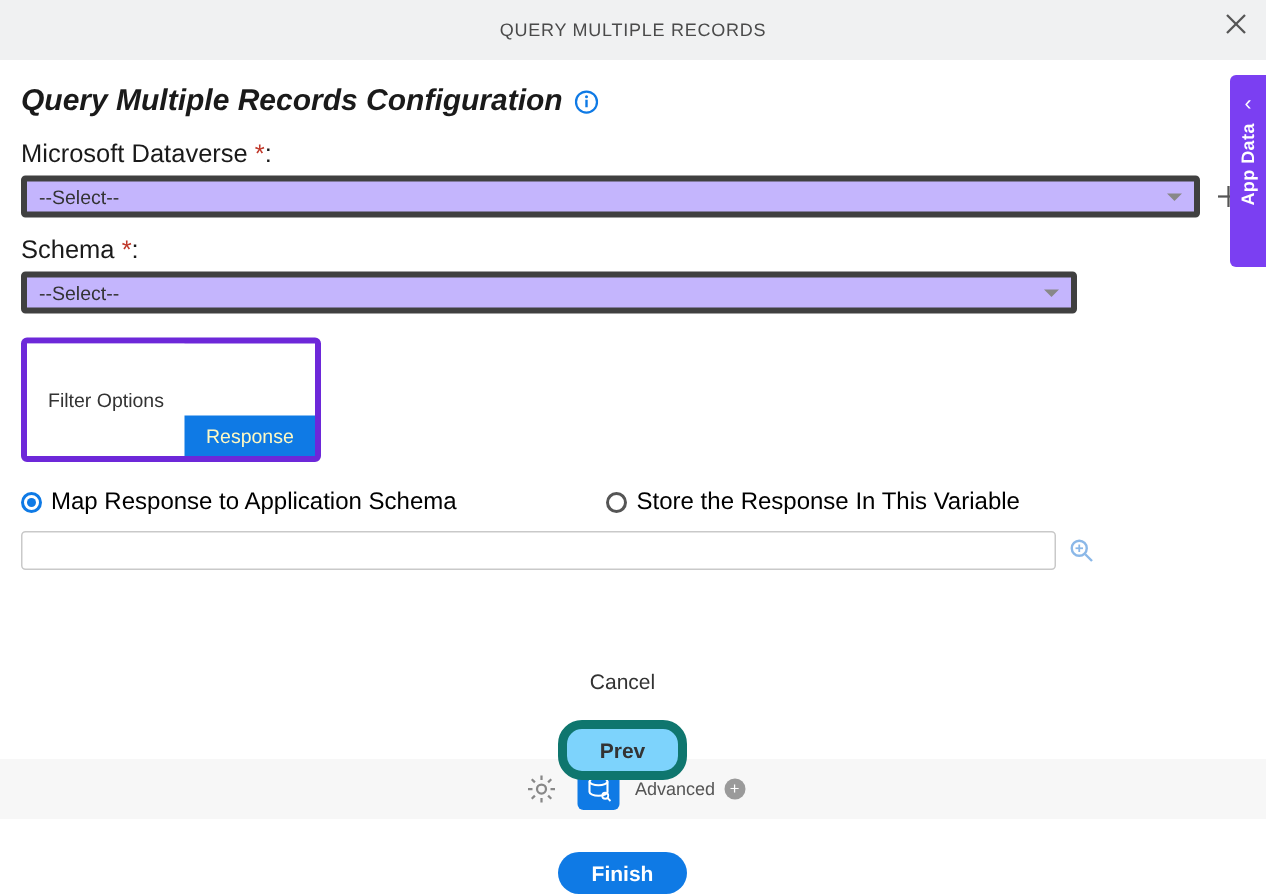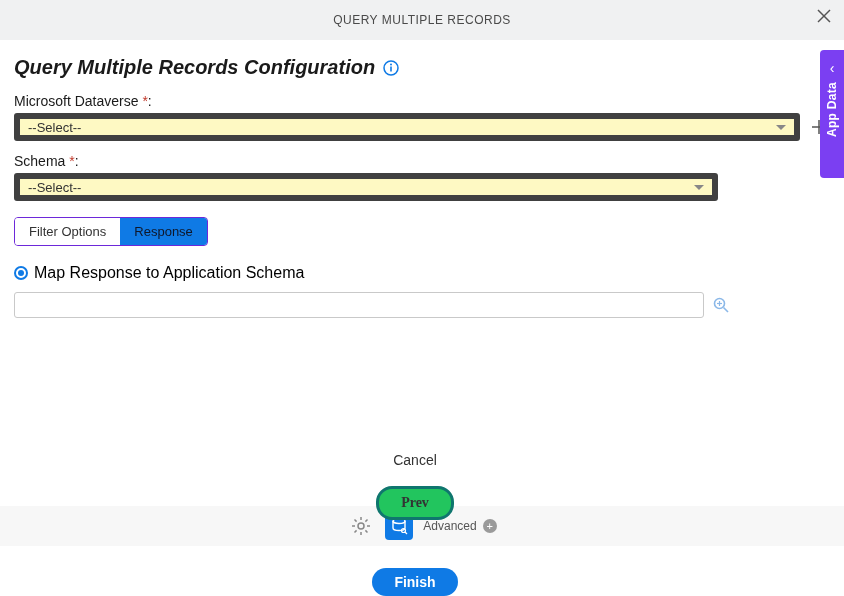--- a/index.html
+++ b/index.html
@@ -42,32 +42,32 @@
   }
   .page-title {
     font-size: 20px;
     font-weight: bold;
     color: #1a1a1a;
   }
   .info-icon {
     width: 16px; height: 16px;
   }
   .field-label {
-    font-size: 14px;
+    font-size: 17px;
     color: #1a1a1a;
     margin-bottom: 4px;
   }
   .required { color: #c0392b; }
   .row { display: flex; align-items: center; gap: 8px; margin-bottom: 12px; }
   .select-box {
     flex: 1;
     height: 28px;
-    border: 6px solid #404040;
+    border: 4px solid #404040;
     border-radius: 3px;
-    background: #fef9c3;
+    background: #c4b5fd;
     display: flex;
     align-items: center;
     justify-content: space-between;
     padding: 0 8px;
     font-size: 13px;
     color: #333;
     cursor: pointer;
   }
   .select-box .caret {
     width: 0; height: 0;
@@ -76,37 +76,38 @@
     border-top: 5px solid #888;
   }
   .plus-icon {
     width: 22px; height: 22px;
     cursor: pointer;
     display: flex; align-items: center; justify-content: center;
   }
   .plus-icon svg { width: 18px; height: 18px; }
   .tabs {
     display: inline-flex;
-    border: 1px solid #6d28d9;
+    border: 4px solid #6d28d9;
     border-radius: 4px;
     overflow: hidden;
     margin-top: 4px;
     margin-bottom: 18px;
   }
   .tab {
     padding: 6px 14px;
     font-size: 13px;
     cursor: pointer;
     background: #fff;
     color: #333;
     border: none;
   }
   .tab.active {
     background: #0f7ae5;
-    color: #0f172a;
+    color: #fef9c3;
+    margin-top: 48px;
   }
   .tab + .tab { border-left: 1px solid #c9c9c9; }
   .tab.active + .tab, .tab + .tab.active { border-left: none; }
   .radio-row {
     display: flex;
     gap: 100px;
     margin-bottom: 10px;
   }
   .radio-item {
     display: flex;
@@ -219,29 +220,28 @@
     padding-right: 14px;
     flex-direction: column;
   }
   .btn-text {
     background: none; border: none;
     font-size: 14px; color: #333;
     cursor: pointer;
     padding: 6px 10px;
   }
   .btn-outline {
-    background: #22c55e;
-    border: 3px solid #0f766e;
+    background: #7dd3fc;
+    border: 6px solid #0f766e;
     border-radius: 16px;
     padding: 6px 22px;
     font-size: 14px;
     cursor: pointer;
     color: #333;
     font-weight: 600;
-    font-family: Liberation Serif, serif;
   }
   .btn-primary {
     background: #0f7ae5;
     border: none;
     color: #fff;
     border-radius: 16px;
     padding: 6px 22px;
     font-size: 14px;
     font-weight: 600;
     cursor: pointer;
@@ -304,20 +304,24 @@
   <div class="tabs">
     <button class="tab">Filter Options</button>
     <button class="tab active">Response</button>
   </div>
 
   <div>
     <div class="radio-row">
       <div class="radio-item">
         <span class="radio checked"></span>
         <span>Map Response to Application Schema</span>
+      </div>
+      <div class="radio-item">
+        <span class="radio unchecked"></span>
+        <span>Store the Response In This Variable</span>
       </div>
     </div>
     <div class="input-row">
       <input class="text-input" type="text" value="" style="">
       <svg class="search-icon" viewBox="0 0 18 18">
         <circle cx="7.5" cy="7.5" r="5" fill="none" stroke="#8bb8e8" stroke-width="1.6"></circle>
         <line x1="11.5" y1="11.5" x2="16" y2="16" stroke="#8bb8e8" stroke-width="1.6"></line>
         <line x1="7.5" y1="5" x2="7.5" y2="10" stroke="#8bb8e8" stroke-width="1.2"></line>
         <line x1="5" y1="7.5" x2="10" y2="7.5" stroke="#8bb8e8" stroke-width="1.2"></line>
       </svg>

